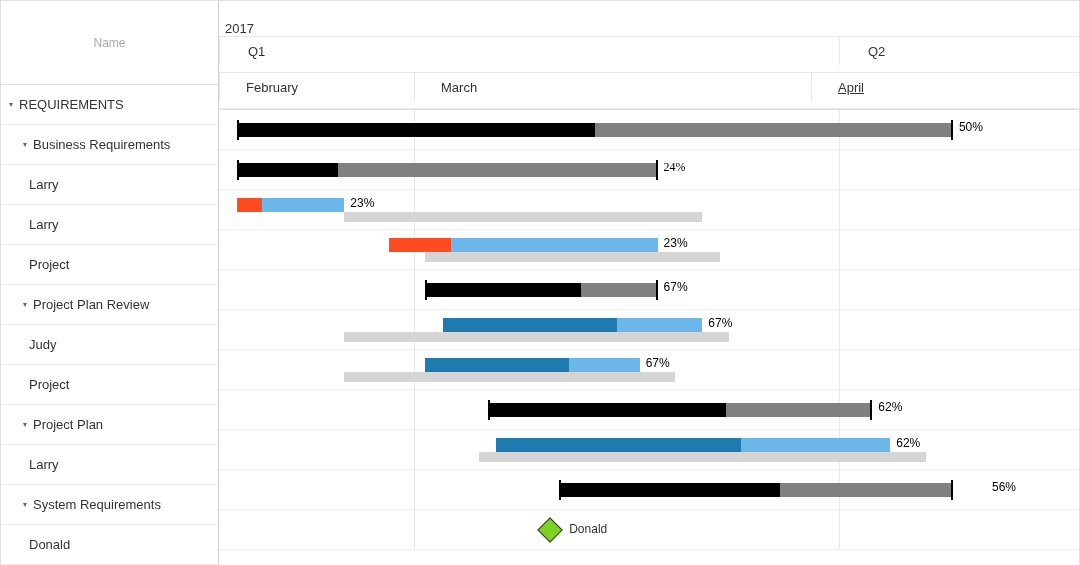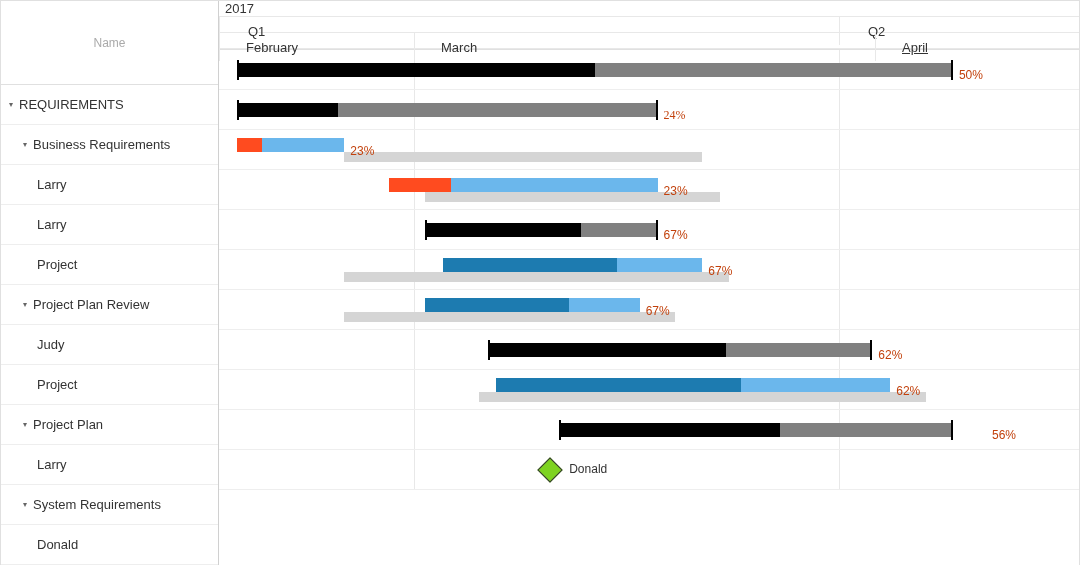--- a/index.html
+++ b/index.html
@@ -32,21 +32,21 @@
     align-items: center;
     justify-content: center;
     color: #aaa;
     font-size: 12px;
     border-bottom: 1px solid #e0e0e0;
   }
   .right-headers {
     border-bottom: 1px solid #e0e0e0;
   }
   .hdr-year, .hdr-q, .hdr-m {
-    height: 16px;
+    height: 36px;
     display: flex;
     align-items: flex-end;
     border-bottom: 1px solid #e8e8e8;
   }
   .hdr-year span, .hdr-q span, .hdr-m span {
     padding-left: 6px;
   }
   .hdr-q { position: relative; }
   .hdr-q .q1, .hdr-q .q2 { position:absolute; top:0; height:28px; display:flex; align-items:center; padding-left:22px; border-left:1px solid #e8e8e8;}
   .hdr-m { position: relative; }
@@ -64,21 +64,21 @@
     padding-left: 8px;
   }
   .row.left .caret {
     width: 10px;
     font-size: 8px;
     color: #666;
     display:inline-block;
   }
   .row.left.level0 { padding-left: 8px; font-weight:400; }
   .row.left.level1 { padding-left: 22px; }
-  .row.left.level2 { padding-left: 36px; text-align: center; }
+  .row.left.level2 { padding-left: 28px; text-align: center; }
 
   .chart-area {
     position: relative;
   }
   .chart-row {
     height: 40px;
     border-bottom: 1px solid #eee;
     position: relative;
   }
   .vline { position:absolute; top:0; bottom:0; width:1px; background:#e8e8e8; }
@@ -105,21 +105,21 @@
     position:absolute; height:14px; top:0; background:#6bb7ec;
   }
   .taskbar .prog {
     position:absolute; left:0; top:0; bottom:0; background:#1d7bb0;
   }
   .taskbar .behind {
     position:absolute; left:0; top:0; bottom:0; background:#ff4b1f;
   }
 
   .pct {
-    position:absolute; font-size:12px; color:#c2410c; top:10px; white-space:nowrap;margin-top:8px;
+    position:absolute; font-size:12px; color:#000000; top:10px; white-space:nowrap;
   }
 
   .milestone {
     position:absolute; width:18px; height:18px; background:#7ed321;
     border:1px solid #333;
     transform: rotate(45deg);
     top:11px;
   }
   .ms-label {
     position:absolute; font-size:12px; top:12px; color:#333;
@@ -192,21 +192,21 @@
             <span>Q2</span>
           </div>
       </div>
       <div class="hdr-m">
         <div class="mth" style="left:0;">
             <span>February</span>
           </div>
         <div class="mth" style="left:195px;">
             <span>March</span>
           </div>
-        <div class="mth" style="left:656px;text-decoration:underline;">
+        <div class="mth" style="left:592px;text-decoration:underline;">
             <span>April</span>
           </div>
       </div>
     </div>
     <div class="chart-area" id="chart-area">
       <div class="vline" style="left:195px;"></div>
       <div class="vline" style="left:620px;"></div>
     <div class="chart-row">
           <div class="sumbar" style="left: 17.9px; width: 716px;">
             <div class="prog" style="width: 50%;"></div>

